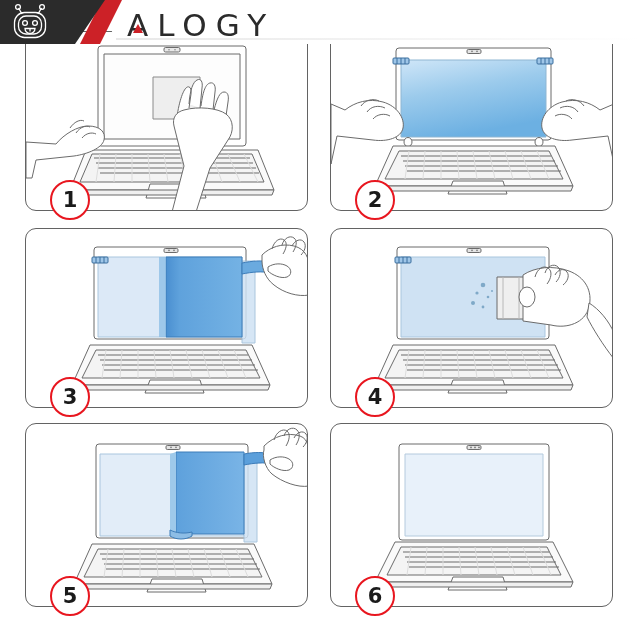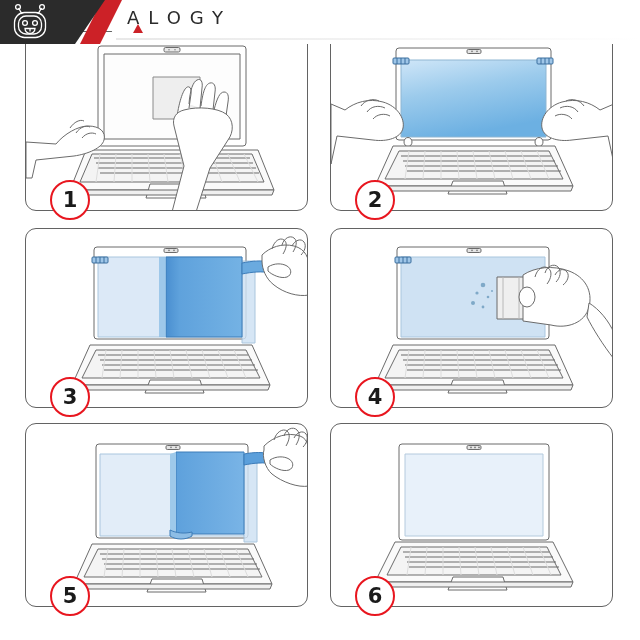--- a/index.html
+++ b/index.html
@@ -51,21 +51,21 @@
   }
   #robot-logo {
     position: absolute;
     left: 10px; top: 3px;
     width: 40px; height: 38px;
     z-index: 45;
   }
   #brand-name {
     position: absolute;
     left: 127px; top: 7px;
-    font-size: 18px;
+    font-size: 31px;
     letter-spacing: 9px;
     font-weight: 400;
     color: #2b2b2b;
     font-family: "DejaVu Sans", sans-serif;
     z-index: 45;
     white-space: nowrap;
   }
 
   
   #panel-grid {

